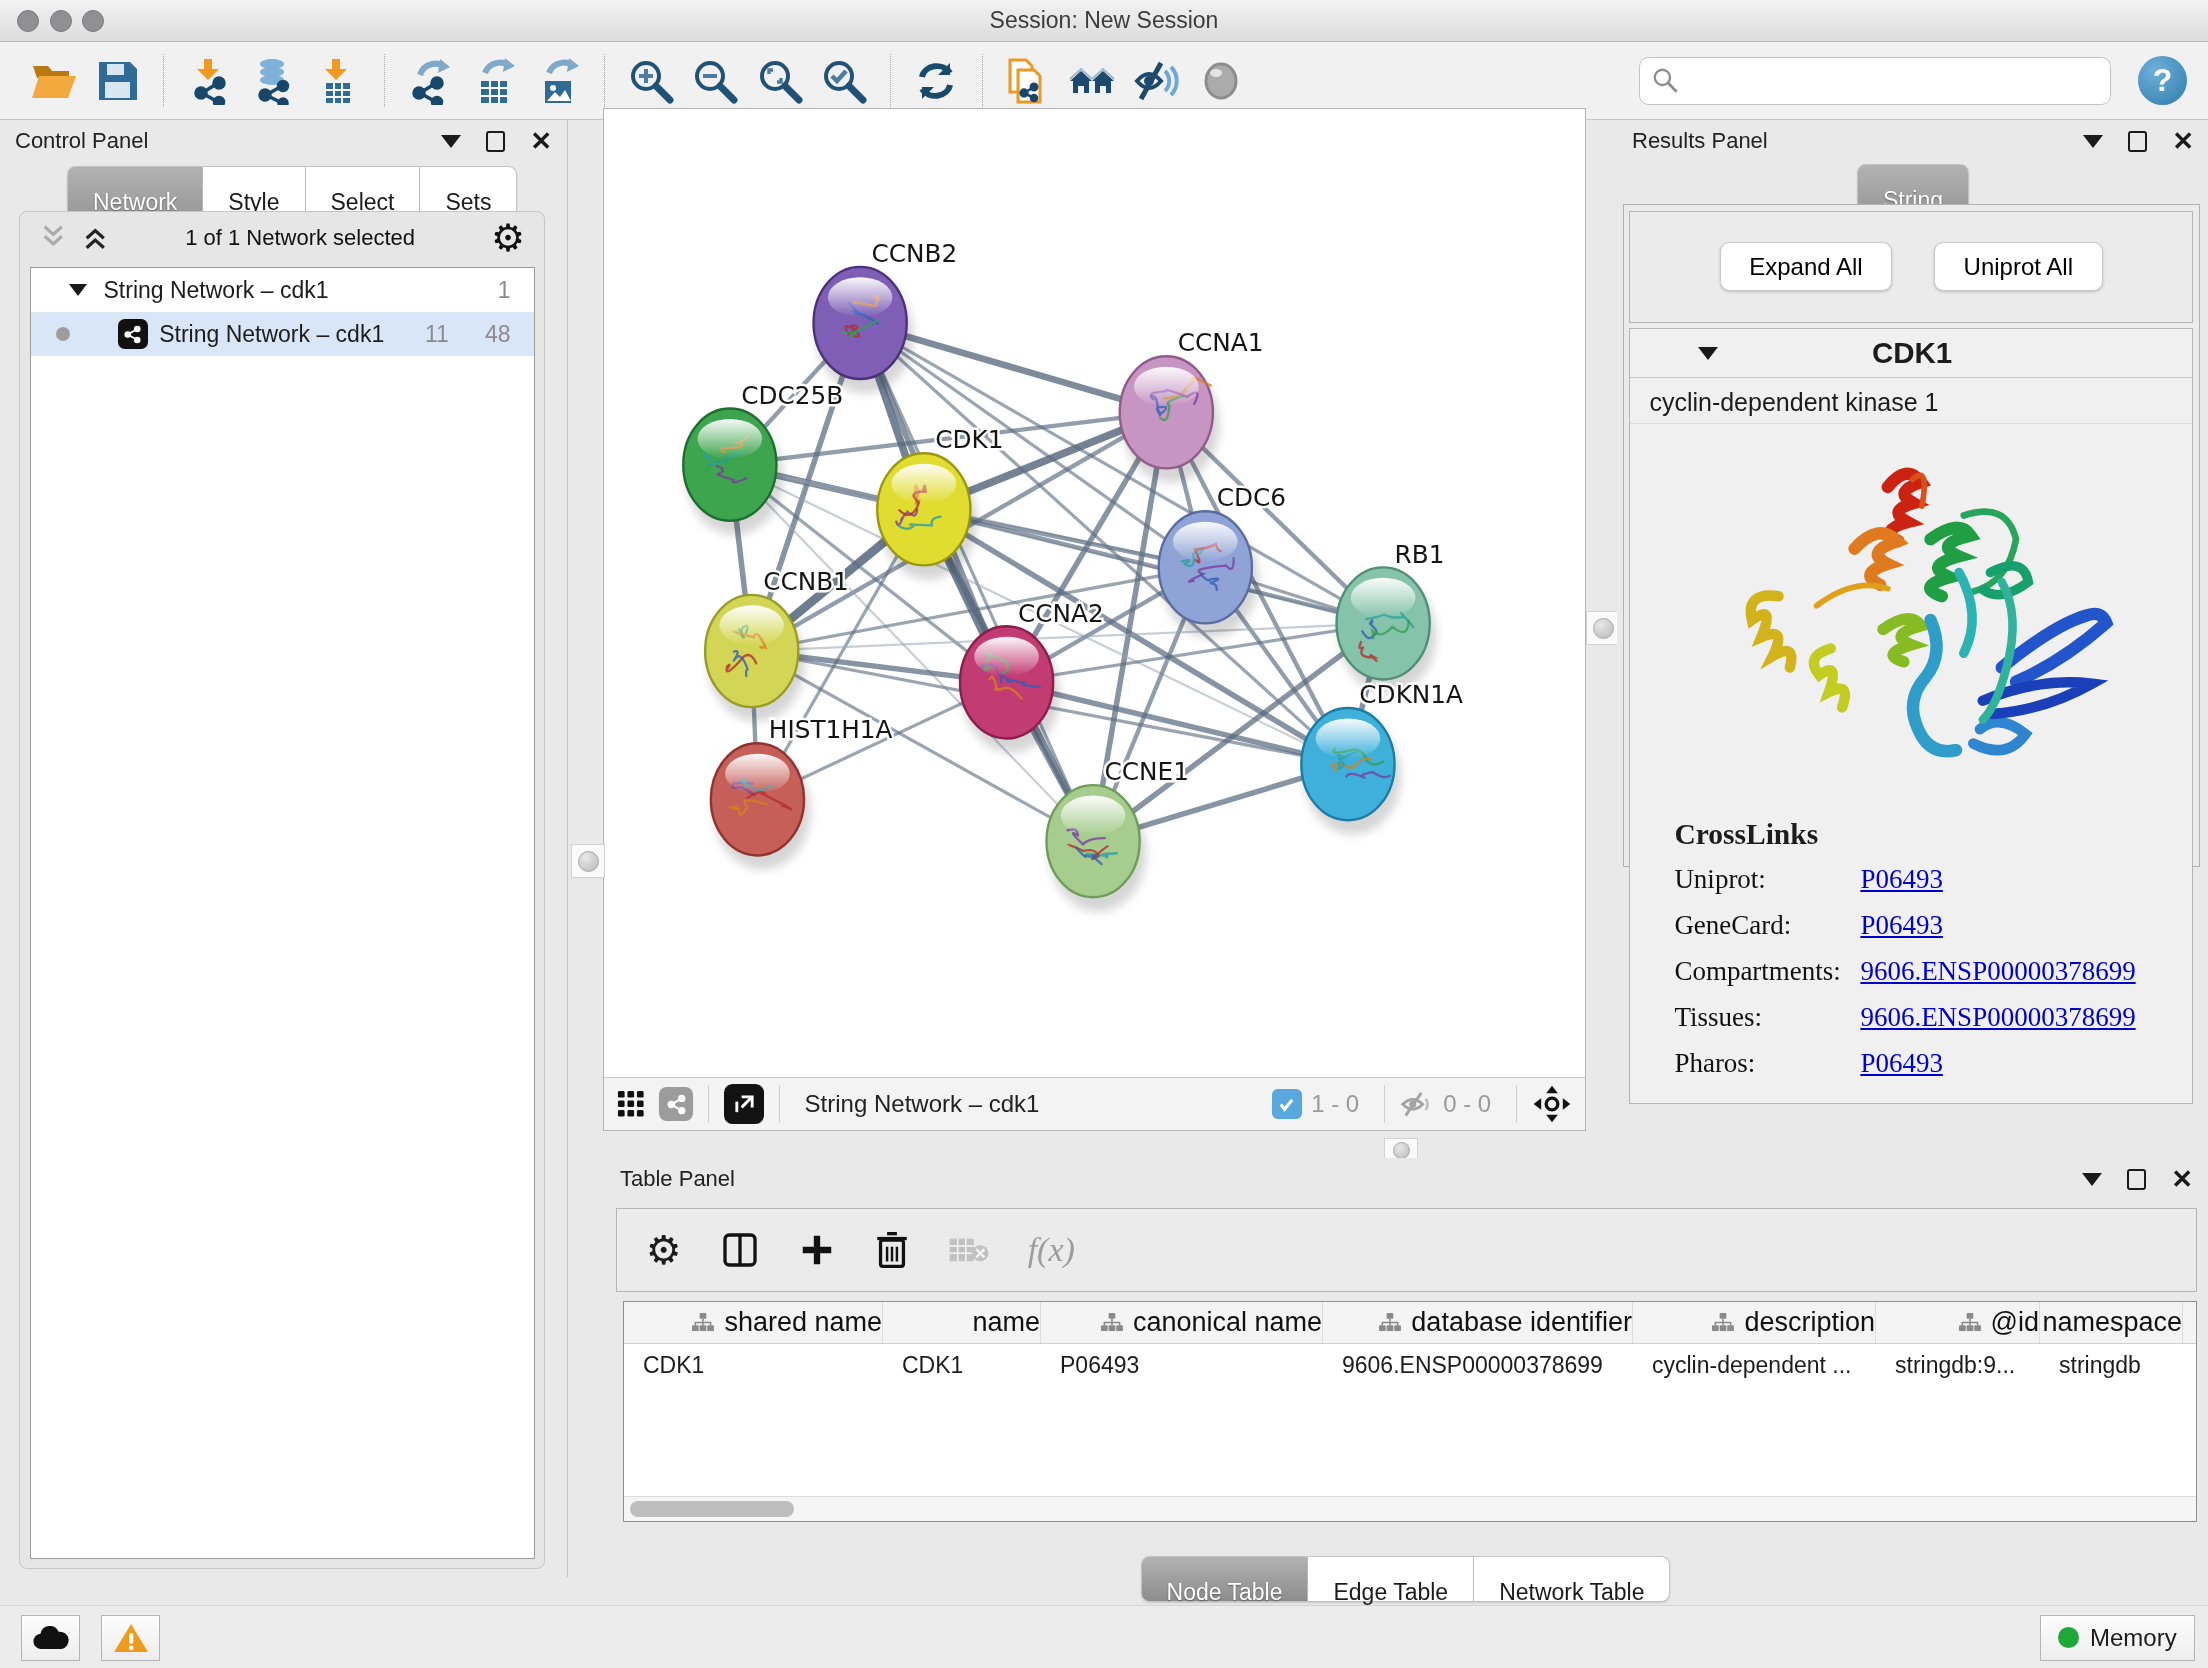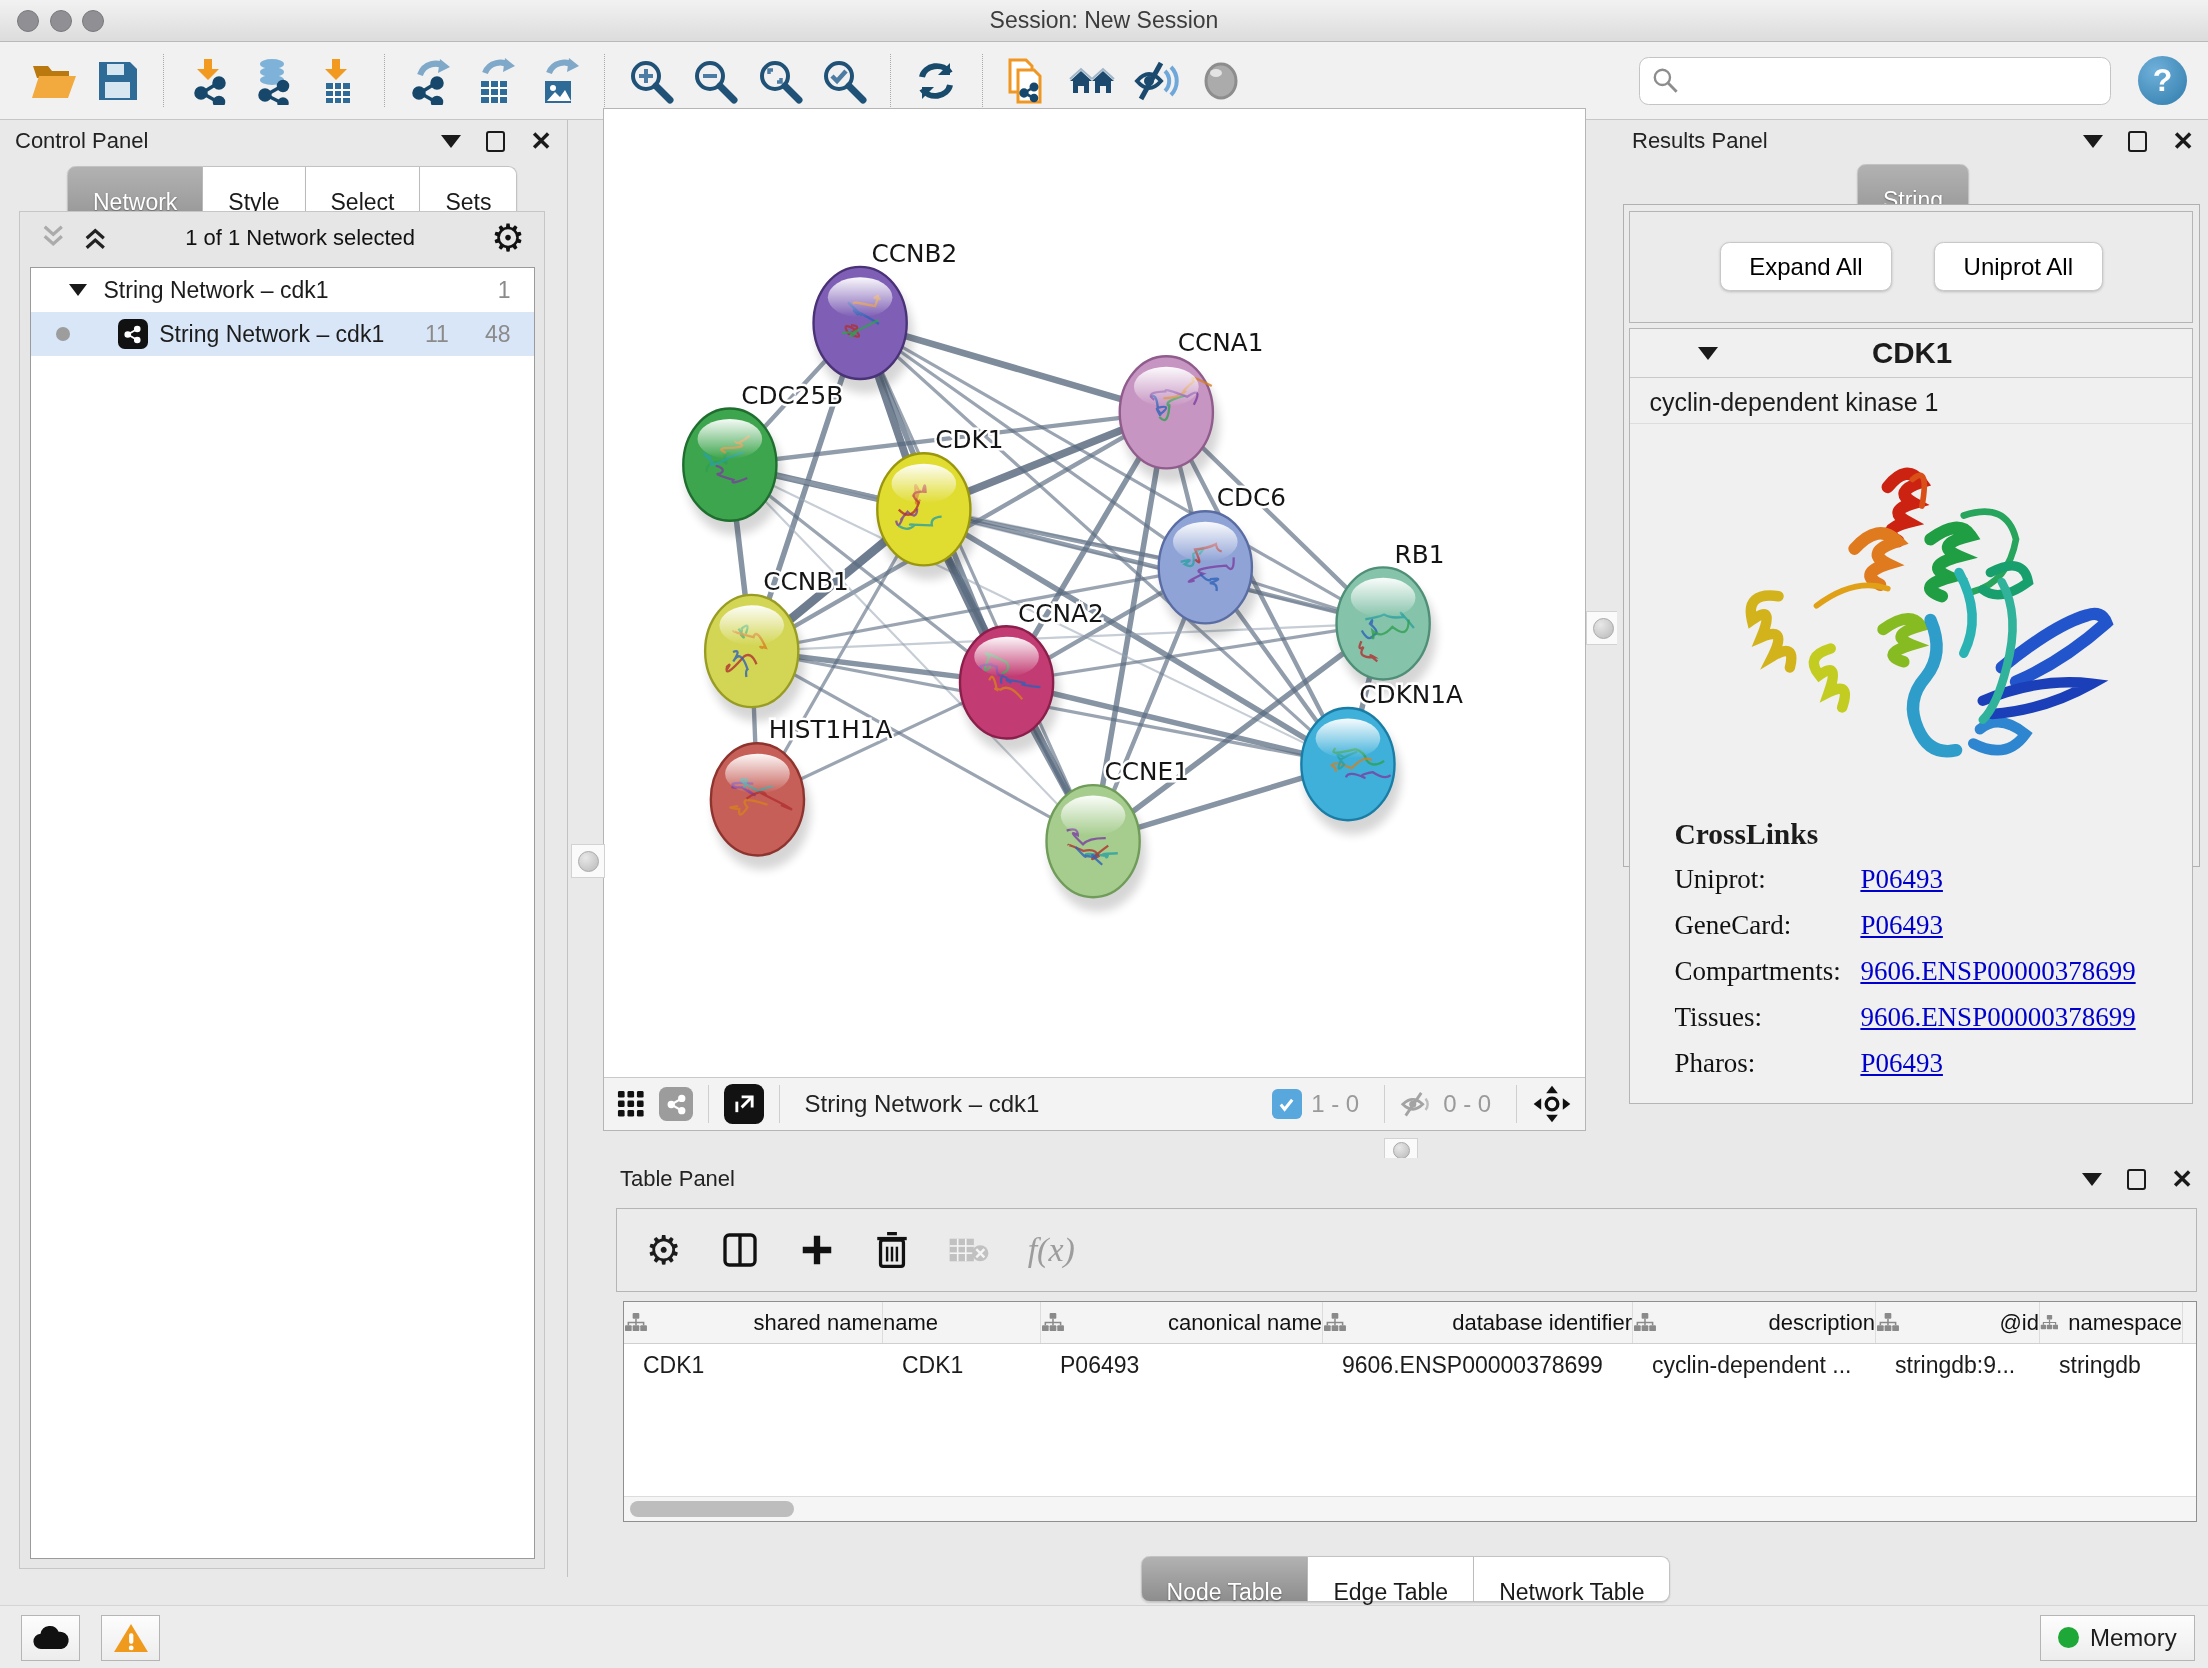--- a/index.html
+++ b/index.html
@@ -39,21 +39,21 @@
   .seg { font-size:23px; padding:22px 25px; background:#fff; border:1px solid #c3c3c3; border-left-width:0;
     color:#1a1a1a; box-shadow:0 1px 1.9px rgba(0,0,0,.15); }
   .seg:first-child { border-left-width:1px; border-radius:8.6px 0 0 8.6px; }
   .seg:last-child { border-radius:0 8.6px 8.6px 0; }
   .seg.only { border-radius:8.6px; }
   .seg.active { background:linear-gradient(#b2b2b2,#8d8d8d); color:#fff; text-shadow:0 1px 1.9px rgba(0,0,0,.4); }
 
   
   #control-panel { position:absolute; left:0; top:120px; width:568px; height:1457px; background:#e9e9e9; border-right:1px solid #c2c2c2; }
   #cp-tabs { position:absolute; left:67px; top:46px; }
-  #cp-sub { position:absolute; left:19px; top:91px; right:22px; bottom:7.6px; background:#e6e6e6; border:1px solid #c6c6c6; border-radius:0; }
+  #cp-sub { position:absolute; left:19px; top:91px; right:22px; bottom:7.6px; background:#e6e6e6; border:1px solid #c6c6c6; border-radius:8px; }
   #cp-subhead { height:51px; display:flex; align-items:center; padding:0 19px; }
   #cp-selection { flex:1; text-align:center; font-size:22px; color:#111; }
   #cp-gear { font-size:38px; line-height:1; color:#111; }
   #cp-list { position:absolute; left:9.5px; right:9.5px; top:55px; bottom:9.5px; background:#fff; border:1.9px solid #9b9b9b; overflow:hidden; }
   .net-row { display:flex; align-items:center; height:44px; font-size:23px; }
   .net-row .tri-sm { width:0; height:0; border-left:9.5px solid transparent; border-right:9.5px solid transparent; border-top:12.4px solid #1a1a1a; margin:0 17px 0 38px; }
   .net-row.child { background:#d9e6f8; }
   .net-row .bullet { width:14.3px; height:14.3px; border-radius:50%; background:#9d9d9d; margin:0 0 0 25px; }
   .share-badge { width:30px; height:30px; border-radius:6.7px; background:#111; display:flex; align-items:center; justify-content:center; margin:0 11.4px 0 48px; }
   .net-counts { margin-left:auto; color:#8b8b8b; display:flex; gap:36px; padding-right:23px; }
@@ -93,21 +93,21 @@
   .cl-label { width:186px; color:#111; }
   .cl-value { color:#0000cc; text-decoration:underline; }
 
   
   #table-panel { position:absolute; left:603px; top:1158px; width:1605px; height:442px; background:#e9e9e9; }
   #tp-toolbar { position:absolute; left:13.3px; right:11.4px; top:50px; height:84px; background:#ebebeb; border:1px solid #b5b5b5;
     display:flex; align-items:center; gap:38px; padding-left:28.5px; }
   #tp-toolbar .fx { font-family:"Liberation Serif", serif; font-style:italic; font-size:34px; color:#9c9c9c; }
   #tbl { position:absolute; left:20px; right:11.4px; top:143px; height:221px; background:#fff; border:1.9px solid #8f8f8f; overflow:hidden; }
   #tbl-head { display:flex; height:42px; background:#f4f4f4; border-bottom:1px solid #cfcfcf; }
-  .th { display:flex; align-items:center; justify-content:space-between; gap:10px; font-size:22px; color:#111;
+  .th { display:flex; align-items:center; justify-content:flex-end; gap:10px; font-size:27px; color:#111;
     border-right:1px solid #dcdcdc; overflow:hidden; white-space:nowrap; flex:none; }
   #tbl-row { display:flex; height:42px; }
   .td { font-size:23px; padding-left:19px; display:flex; align-items:center; overflow:hidden; white-space:nowrap; flex:none; }
   #tbl-scroll { position:absolute; left:0; right:0; bottom:0; height:25px; background:#f5f5f5; border-top:1px solid #dcdcdc; }
   #tbl-thumb { position:absolute; left:5.7px; top:3.8px; width:164px; height:16px; border-radius:8.6px; background:#bdbdbd; }
   #tp-tabs { position:absolute; left:0; right:0; top:398px; height:45px; display:flex; justify-content:center; background:#e9e9e9; }
 
   
   #statusbar { position:absolute; left:0; top:1605px; width:2208px; height:63px; background:#ececec; border-top:1.9px solid #d4d4d4; }
   .sb-btn { position:absolute; top:8.6px; height:46px; background:linear-gradient(#fdfdfd,#ededed); border:1.9px solid #b5b5b5; display:flex; align-items:center; justify-content:center; }

